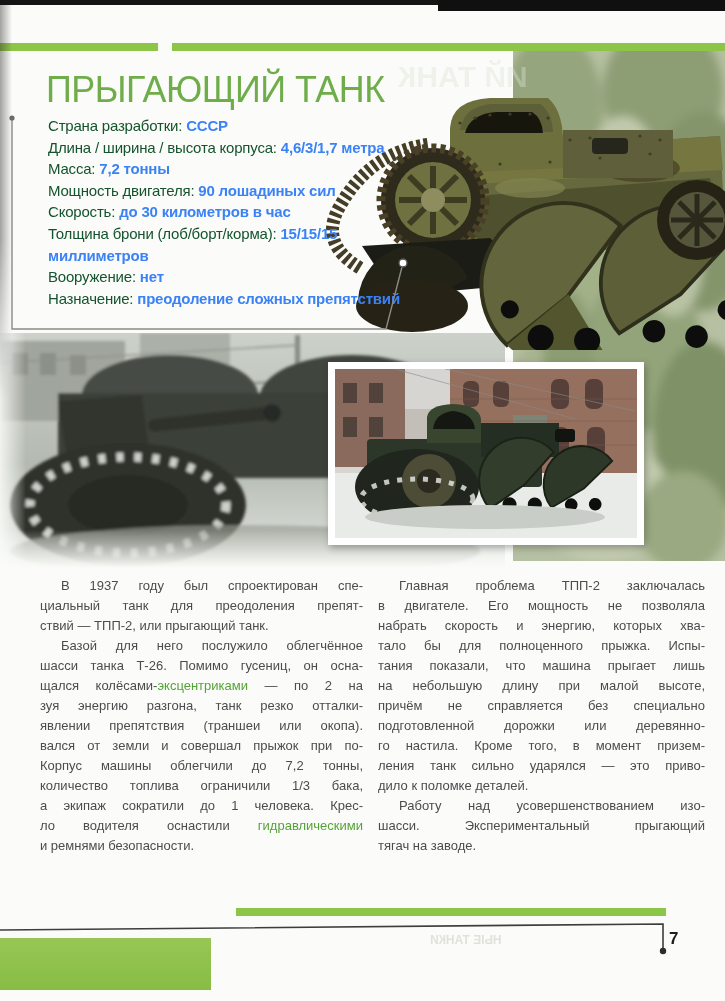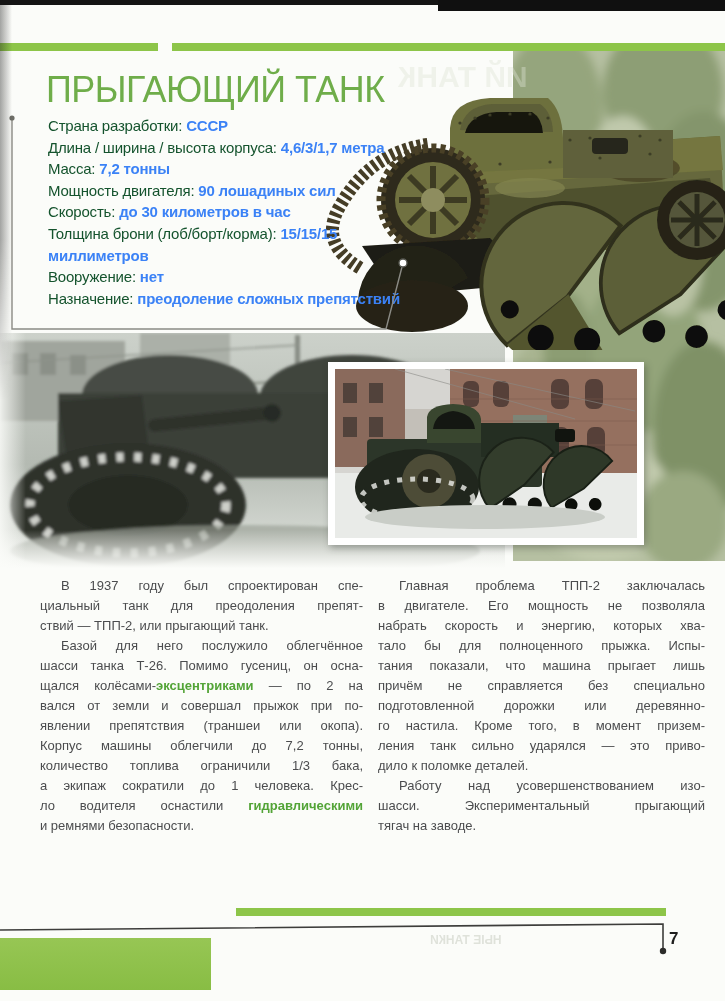--- a/index.html
+++ b/index.html
@@ -42,21 +42,21 @@
   .inset{left:328px;top:362px;width:302px;height:169px;background:#fff;padding:7px;z-index:4;
          box-shadow:2px 3px 7px rgba(40,45,40,.35);}
 
   
   .col{z-index:6;color:#4b4c4e;font-size:13px;}
   .col.left{left:40px;top:576px;width:323px;}
   .col.right{left:378px;top:576px;width:327px;}
   .tl{height:20px;line-height:20px;text-align:justify;text-align-last:justify;white-space:nowrap;}
   .tl.last{text-align-last:left;}
   .tl.ind{text-indent:21px;}
-  .hl{color:#53a437;font-weight:700;}
+  .hl{color:#53a437;font-weight:400;}
 
   
   .foot-bar{left:236px;top:908px;width:430px;height:8px;background:#8dc549;z-index:5;}
   .foot-line{left:0;top:900px;width:725px;height:70px;z-index:5;pointer-events:none;}
   .page-num{left:669px;top:929px;font-size:17px;font-weight:700;color:#1e1e1e;z-index:6;}
   .green-block{left:0;top:938px;width:211px;height:52px;z-index:5;
                background:linear-gradient(180deg,#97c654,#88bd44);}
   .ghost{transform:scaleX(-1);color:#c9cdc2;font-weight:700;z-index:4;opacity:.55;white-space:nowrap;}
   .ghost.bottom{left:430px;top:933px;font-size:12px;}
   .ghost.top{left:398px;top:60px;font-size:30px;opacity:.4;color:#dfe4d6;}
@@ -326,34 +326,36 @@
     </svg>
   </div>
 
   <div class="abs col left">
       <div class="tl ind"><span>В 1937 году был спроектирован спе-</span></div>
       <div class="tl"><span>циальный танк для преодоления препят-</span></div>
       <div class="tl last"><span>ствий — ТПП-2, или прыгающий танк.</span></div>
       <div class="tl ind"><span>Базой для него послужило облегчённое</span></div>
       <div class="tl"><span>шасси танка Т-26. Помимо гусениц, он осна-</span></div>
       <div class="tl"><span>щался колёсами-</span><span class="hl">эксцентриками</span><span> — по 2 на</span></div>
+      <div class="tl"><span>зуя энергию разгона, танк резко отталки-</span></div>
+      <div class="tl"><span>явлении препятствия (траншеи или окопа).</span></div>
       <div class="tl"><span>вался от земли и совершал прыжок при по-</span></div>
-      <div class="tl"><span>явлении препятствия (траншеи или окопа).</span></div>
       <div class="tl"><span>Корпус машины облегчили до 7,2 тонны,</span></div>
       <div class="tl"><span>количество топлива ограничили 1/3 бака,</span></div>
       <div class="tl"><span>а экипаж сократили до 1 человека. Крес-</span></div>
       <div class="tl"><span>ло водителя оснастили </span><span class="hl">гидравлическими</span></div>
       <div class="tl last"><span>и ремнями безопасности.</span></div>
     </div>
   <div class="abs col right">
       <div class="tl ind"><span>Главная проблема ТПП-2 заключалась</span></div>
       <div class="tl"><span>в двигателе. Его мощность не позволяла</span></div>
       <div class="tl"><span>набрать скорость и энергию, которых хва-</span></div>
       <div class="tl"><span>тало бы для полноценного прыжка. Испы-</span></div>
       <div class="tl"><span>тания показали, что машина прыгает лишь</span></div>
+      <div class="tl"><span>на небольшую длину при малой высоте,</span></div>
       <div class="tl"><span>причём не справляется без специально</span></div>
       <div class="tl"><span>подготовленной дорожки или деревянно-</span></div>
       <div class="tl"><span>го настила. Кроме того, в момент призем-</span></div>
       <div class="tl"><span>ления танк сильно ударялся — это приво-</span></div>
       <div class="tl last"><span>дило к поломке деталей.</span></div>
       <div class="tl ind"><span>Работу над усовершенствованием изо-</span></div>
       <div class="tl"><span>шасси. Экспериментальный прыгающий</span></div>
       <div class="tl last"><span>тягач на заводе.</span></div>
     </div>
 

